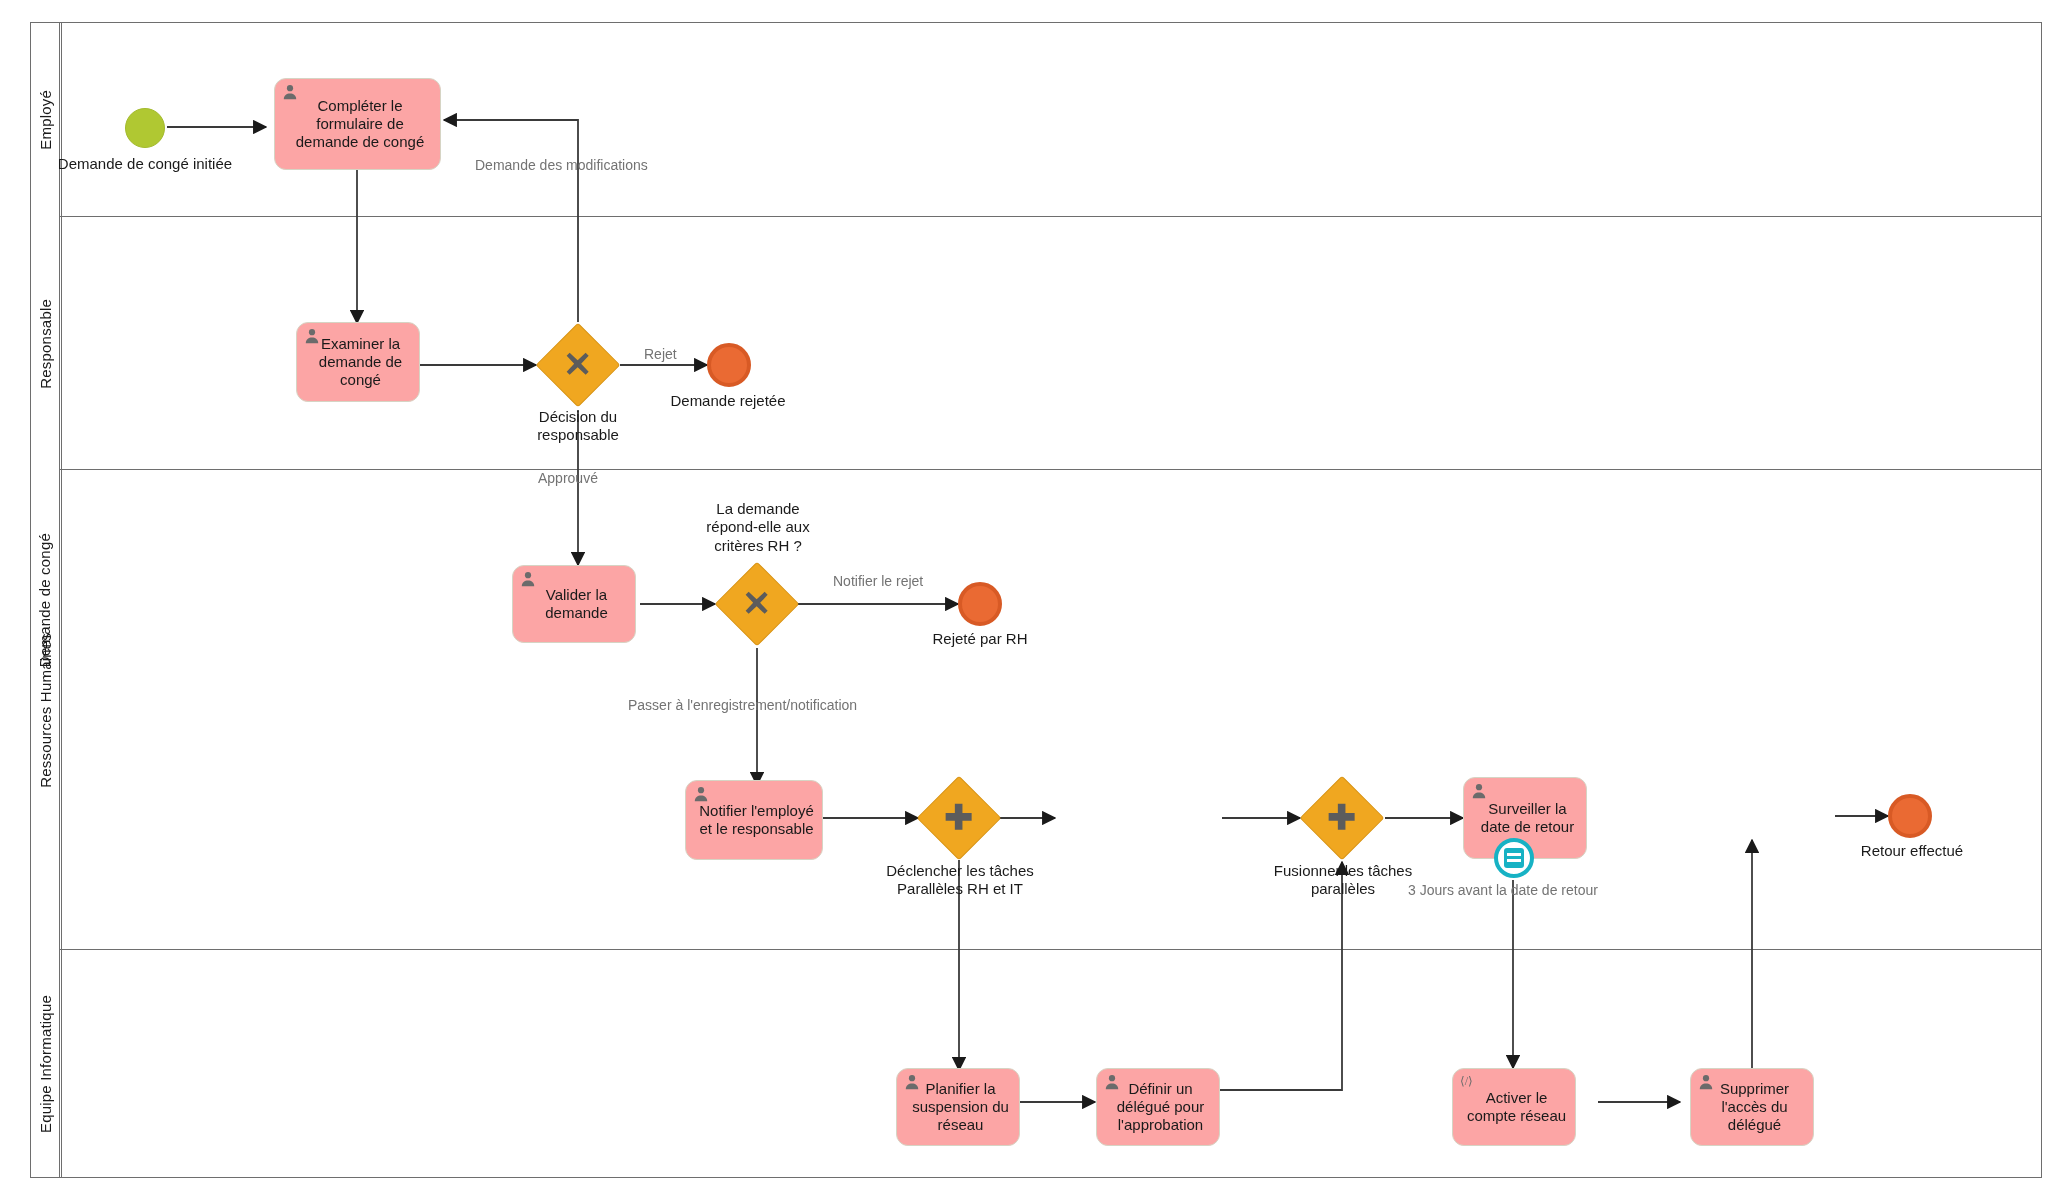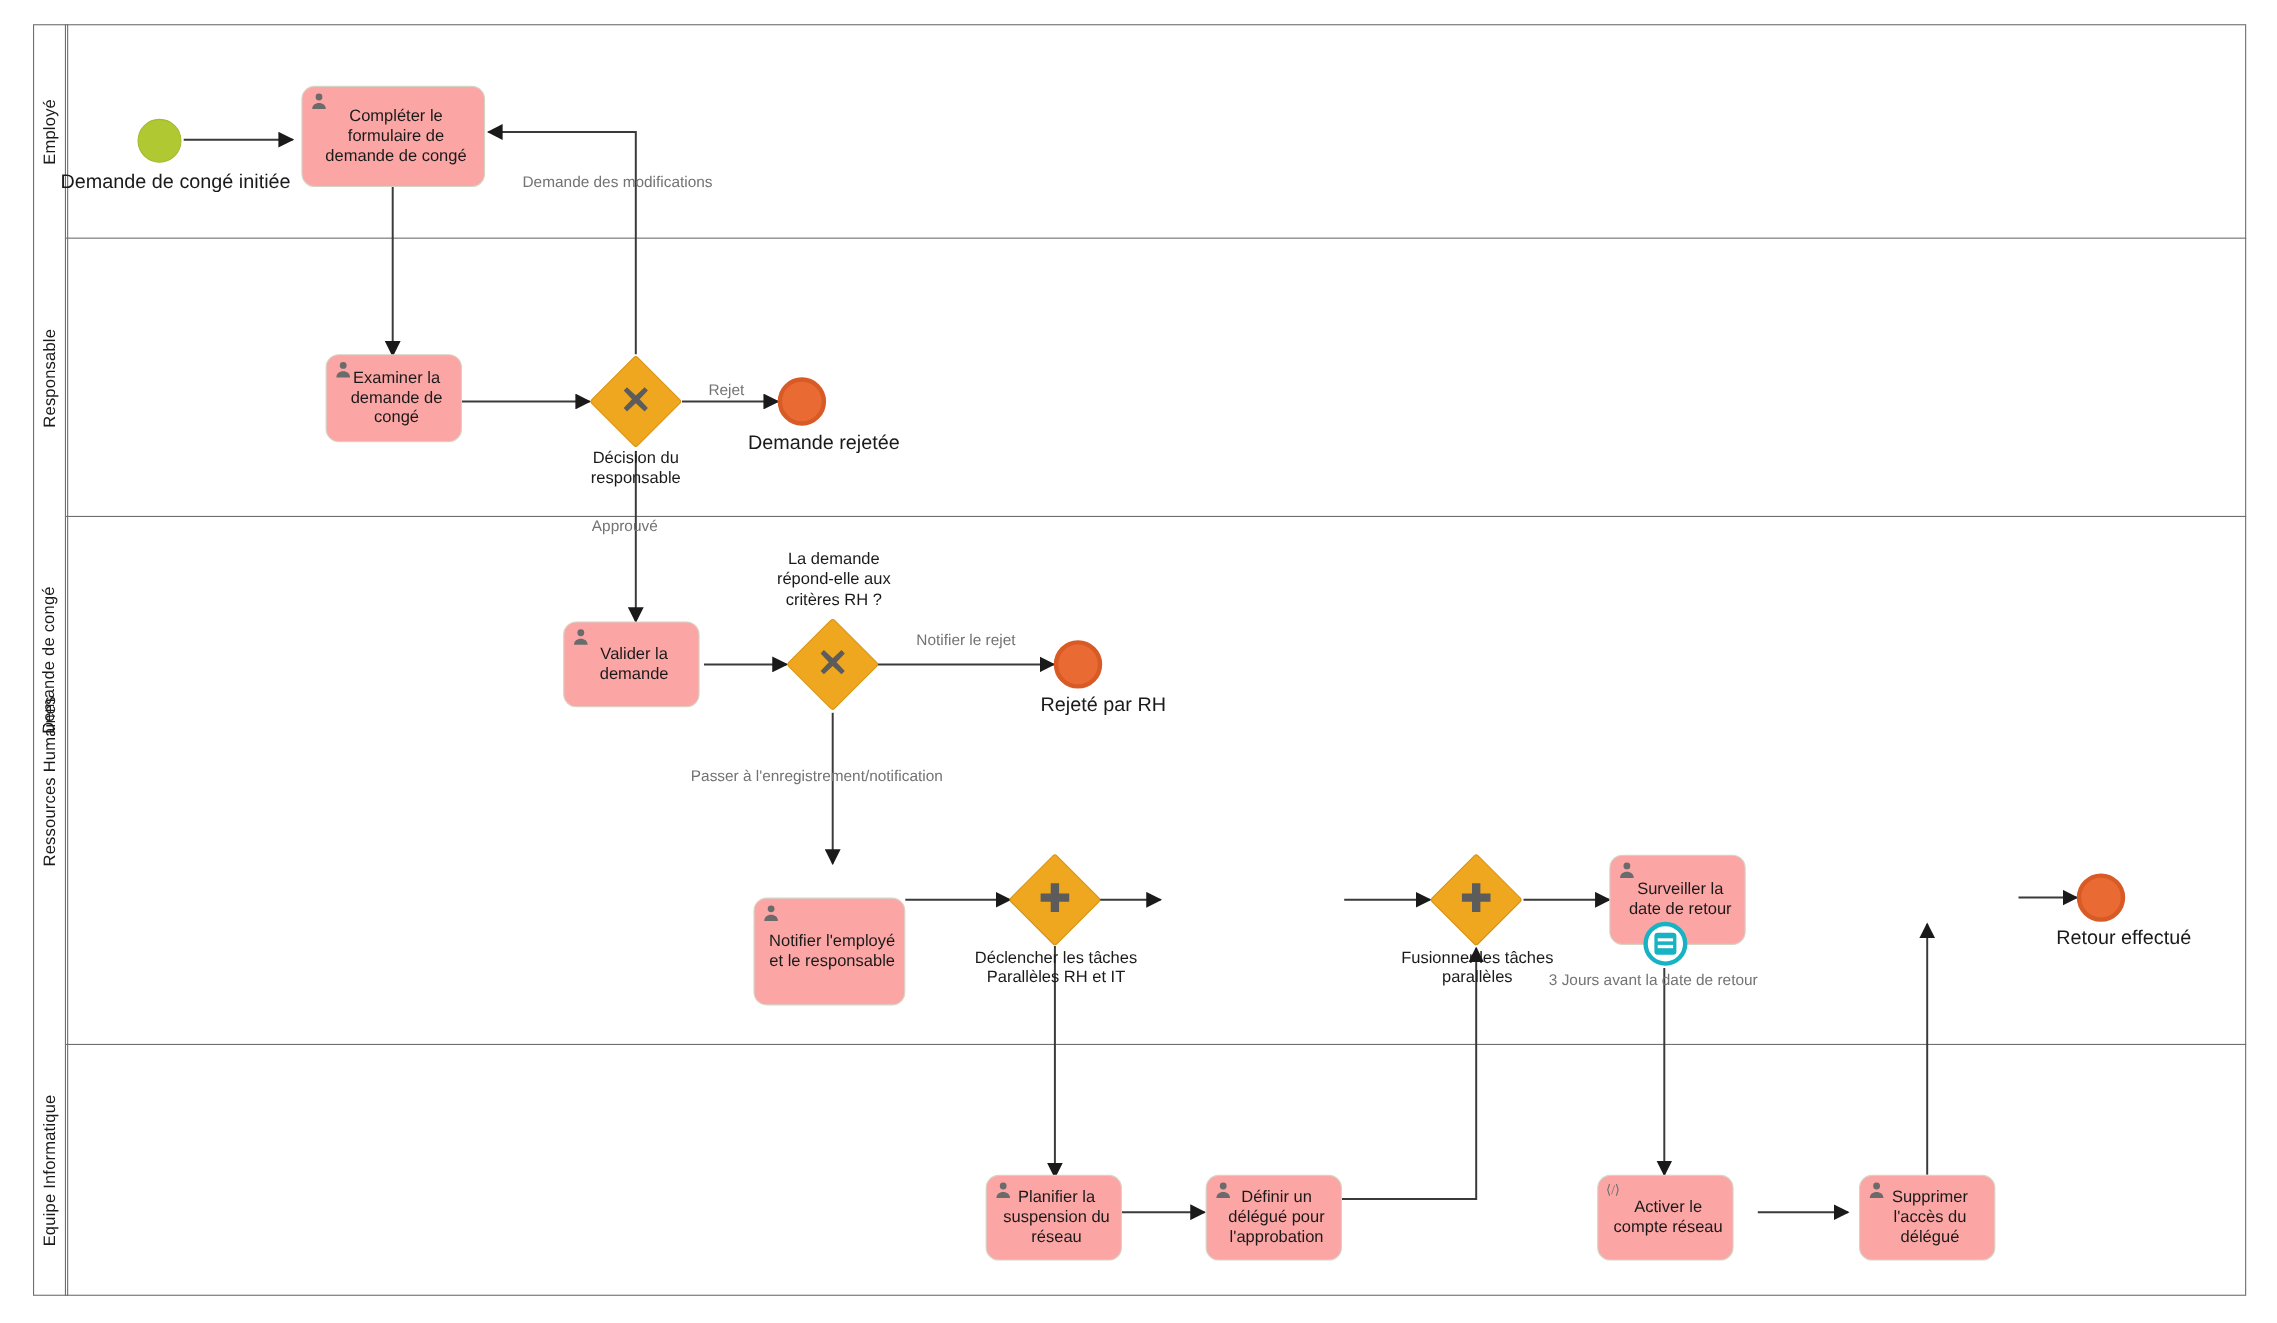--- a/index.html
+++ b/index.html
@@ -93,23 +93,23 @@
   .event.start {
     background: #b0c832;
     border: 1.6px solid #a3ba2d;
   }
   .event.end {
     background: #ea6a33;
     border: 4px solid #d85a25;
   }
   .evt-label {
     position: absolute;
-    font-size: 18px;
+    font-size: 15px;
     color: #1a1a1a;
-    text-align: right;
+    text-align: center;
     white-space: nowrap;
   }
 
   .gateway {
     position: absolute;
     background: #f0a720;
     border: 1.4px solid #d89416;
     transform: rotate(45deg);
     display: flex; align-items: center; justify-content: center;
     border-radius: 3px;
@@ -313,21 +313,21 @@
   <div class="gw-label" style="left:677px; top:500px; width:162px;">La demande
 répond-elle aux
 critères RH ?</div>
 
   <div class="event end" style="left:958px; top:582px; width:44px; height:44px;"></div>
   <div class="evt-label" style="left:900px; top:630px; width:160px;">Rejeté par RH</div>
 
   <div class="flow-label" style="left:833px; top:573px;">Notifier le rejet</div>
   <div class="flow-label" style="left:628px; top:697px;">Passer à l'enregistrement/notification</div>
 
-  <div class="task" style="left:685px; top:780px; width:138px; height:98px;margin-top:36px;">
+  <div class="task" style="left:685px; top:780px; width:138px; height:80px;">
     <span class="task-icon">
       <svg width="16" height="16" viewBox="0 0 16 16">
           <circle cx="8" cy="4.2" r="3.1" fill="#6b6b6b"></circle>
           <path d="M1.8 15.2c0-3.6 2.8-5.6 6.2-5.6s6.2 2 6.2 5.6z" fill="#6b6b6b"></path>
         </svg>
     </span>
     <span class="tlabel">Notifier l'employé et le responsable</span>
   </div>
 
   <div class="gateway" style="left:929px; top:788px; width:60px; height:60px;">

